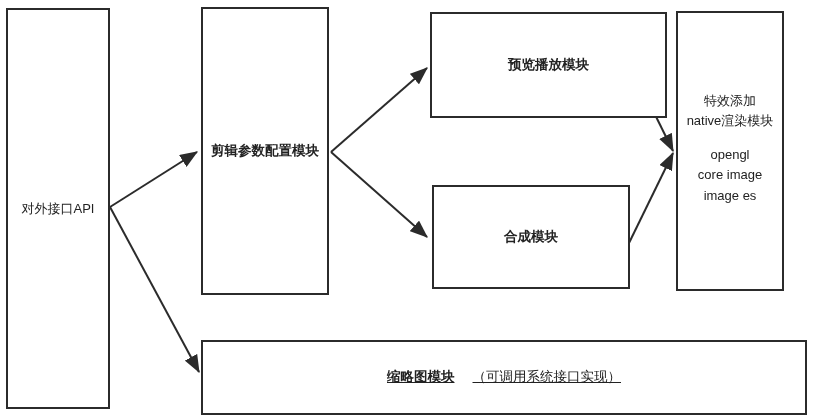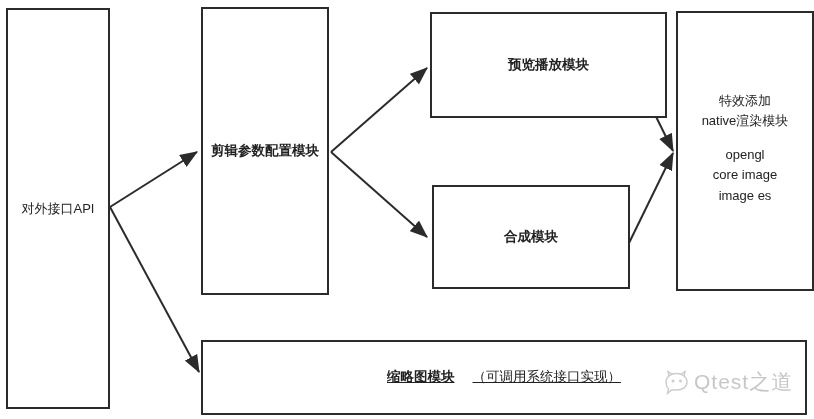--- a/index.html
+++ b/index.html
@@ -57,21 +57,21 @@
   #node-composite {
     left: 432px;
     top: 185px;
     width: 198px;
     height: 104px;
     font-size: 13.5px;
   }
   #node-native {
     left: 676px;
     top: 11px;
-    width: 138px;
+    width: 108px;
     height: 280px;
     font-size: 13px;
     align-items: flex-start;
   }
   #node-native .stack {
     width: 100%;
     padding-top: 78px;
   }
   #node-native .line {
     display: block;
@@ -173,23 +173,14 @@
     </div>
   </div>
 
   <div class="node" id="node-thumbnail">
     <div class="inner">
       <span class="label bold">缩略图模块</span>
       <span class="label note">（可调用系统接口实现）</span>
     </div>
   </div>
 
-  <div id="watermark">
-    <svg class="wm-logo" viewBox="0 0 30 26">
-      <path d="M4 13 C4 7.5, 9 4.5, 14.5 4.5 C20 4.5, 25 7.5, 25 13 C25 18.5, 20 21, 14.5 21 L9.5 21 L5.5 24.5 L6.5 20 C5 18.3, 4 15.9, 4 13 Z" fill="none" stroke="#c9c9c9" stroke-width="1.4"></path>
-      <path d="M7 7.5 L6 2.5 L10.5 5.5 M22 7.5 L23 2.5 L18.5 5.5" fill="none" stroke="#c9c9c9" stroke-width="1.4"></path>
-      <circle cx="11" cy="12" r="1.5" fill="#c9c9c9"></circle>
-      <circle cx="18.5" cy="12" r="1.5" fill="#c9c9c9"></circle>
-    </svg>
-    <span class="wm-text">Qtest之道</span>
-  </div>
 
 </div>
 
 </body></html>

